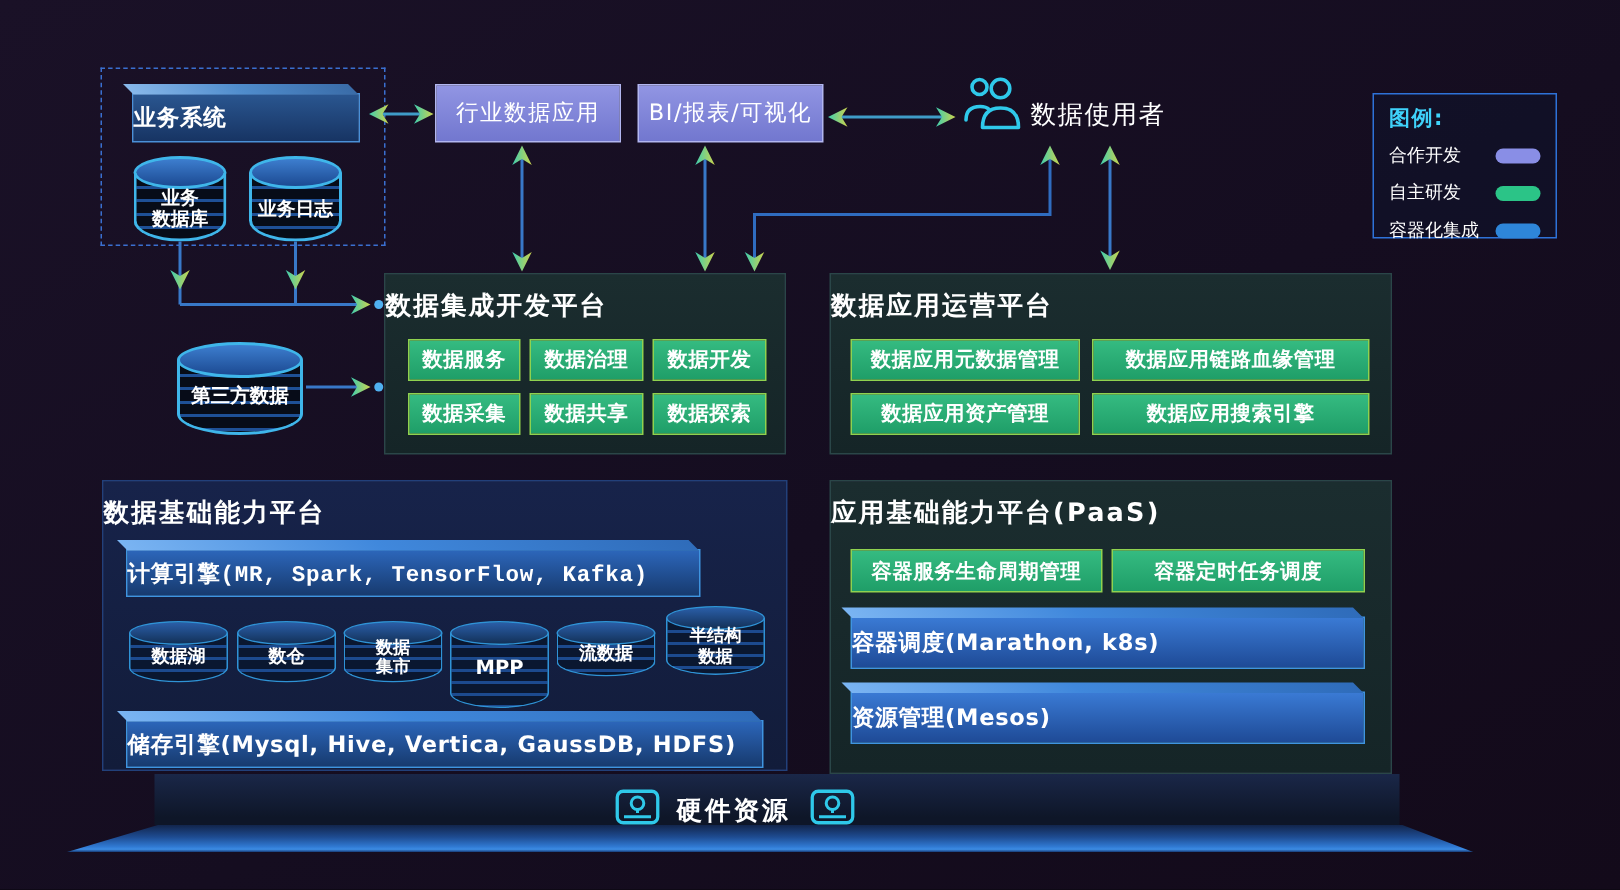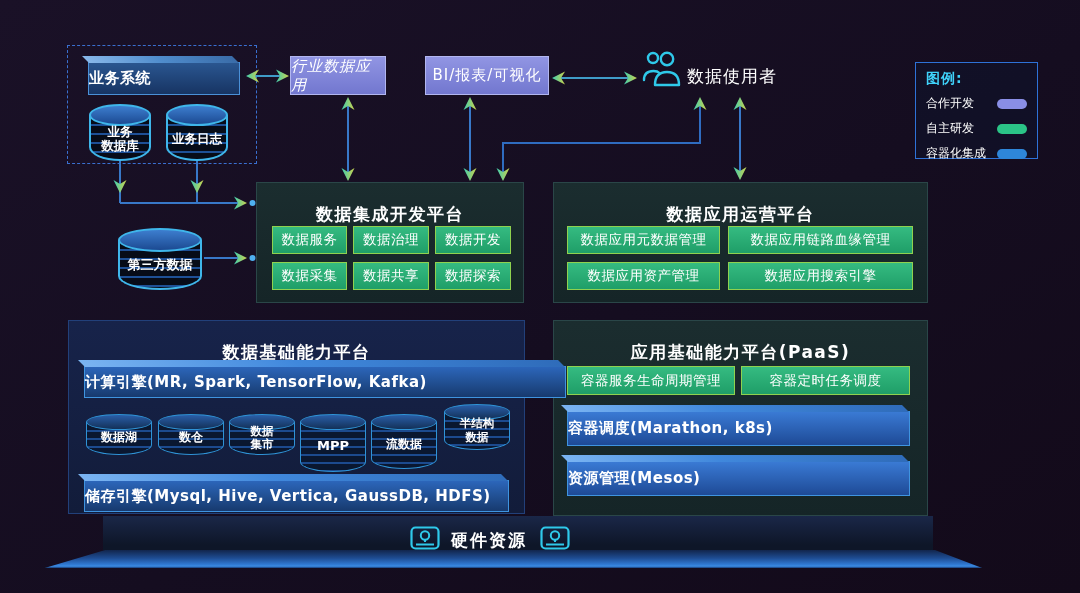--- a/index.html
+++ b/index.html
@@ -7,25 +7,25 @@
     position:relative;width:1080px;height:593px;overflow:hidden;
     background:linear-gradient(150deg,#1a1127 0%,#150d20 55%,#130a1a 100%);
     font-family:"DejaVu Sans","Liberation Sans",sans-serif;color:#fff;
   }
   .pre{white-space:pre-line;}
 
   
   .panel{position:absolute;box-sizing:border-box;z-index:2;}
   .panel-teal{background:linear-gradient(180deg,#1b2d2f,#152527);border:1px solid #2a4648;}
   .panel-navy{background:linear-gradient(180deg,#17234a,#121c3a);border:1px solid #22407a;}
-  .ptitle{margin-top:20px;text-align:center;font-size:17px;font-weight:bold;letter-spacing:1.5px;color:#fff;}
+  .ptitle{margin-top:9px;text-align:left;font-size:17px;font-weight:bold;letter-spacing:1.5px;color:#fff;}
 
   
   .gbtn{display:flex;align-items:center;justify-content:center;box-sizing:border-box;
-    font-size:13.5px;font-weight:normal;color:#fff;letter-spacing:0.5px;
+    font-size:13.5px;font-weight:bold;color:#fff;letter-spacing:0.5px;
     background:linear-gradient(180deg,#35bb81,#1f9e68);border:1px solid #8fd24f;}
   .pbtn{position:absolute;display:flex;align-items:center;justify-content:center;box-sizing:border-box;
     font-size:15px;color:#fff;letter-spacing:1px;z-index:2;
     background:linear-gradient(180deg,#9195e3,#7277cf);border:1px solid #b2b6f0;}
   .grid{position:absolute;display:grid;z-index:3;}
 
   
   .bar3d{position:absolute;display:flex;align-items:center;justify-content:flex-start;box-sizing:border-box;
     font-size:15px;font-weight:bold;color:#fff;letter-spacing:0.5px;z-index:3;
     background:linear-gradient(180deg,#2c66ba,#173a6e);border:1px solid #3f94e0;}
@@ -94,21 +94,21 @@
     <div class="top"></div>
     <div class="body"></div>
     <div class="lbl">业务日志</div>
   </div>
   <div class="cyl cylA" style="left:118px;top:228px;width:84px;height:62px;">
     <div class="top" style="height:24px;"></div>
     <div class="body" style="top:12px;"></div>
     <div class="lbl" style="font-size:13px;">第三方数据</div>
   </div>
 
-  <div class="pbtn" style="left:290px;top:56px;width:96px;height:39px;font-style:italic;">
+  <div class="pbtn" style="left:290px;top:56px;width:124px;height:39px;">
     <span>行业数据应用</span>
   </div>
   <div class="pbtn" style="left:425px;top:56px;width:124px;height:39px;">
     <span>BI/报表/可视化</span>
   </div>
 
   <div class="icon-wrap" style="left:641px;top:49px;">
     <svg width="40" height="42" viewBox="0 0 40 42">
       <circle cx="12" cy="9" r="5" fill="none" stroke="#2fc9ea" stroke-width="2.4"></circle>
       <circle cx="26" cy="10" r="6.2" fill="none" stroke="#2fc9ea" stroke-width="2.4"></circle>
@@ -152,21 +152,21 @@
   <div class="grid" style="left:567px;top:226px;grid-template-columns:153px 185px;grid-auto-rows:28px;gap:8px;">
     <div class="gbtn">数据应用元数据管理</div>
     <div class="gbtn">数据应用链路血缘管理</div>
     <div class="gbtn">数据应用资产管理</div>
     <div class="gbtn">数据应用搜索引擎</div>
   </div>
 
   <div class="panel panel-navy" style="left:68px;top:320px;width:457px;height:194px;">
     <div class="ptitle">数据基础能力平台</div>
   </div>
-  <div class="bar3d" style="left:84px;top:366px;width:482px;height:32px;">
+  <div class="bar3d" style="left:84px;top:366px;width:383px;height:32px;font-family:Liberation Mono, monospace;">
     <span>计算引擎(MR, Spark, TensorFlow, Kafka)</span>
   </div>
   <div class="cyl cylB" style="left:86px;top:414px;width:66px;height:41px;">
     <div class="top"></div>
       <div class="body"></div>
     <div class="lbl pre">数据湖</div>
   </div>
   <div class="cyl cylB" style="left:158px;top:414px;width:66px;height:41px;">
     <div class="top"></div>
       <div class="body"></div>
@@ -176,21 +176,21 @@
     <div class="top"></div>
       <div class="body"></div>
     <div class="lbl pre" style="font-size:11.5px;">数据
 集市</div>
   </div>
   <div class="cyl cylB" style="left:300px;top:414px;width:66px;height:58px;">
     <div class="top"></div>
       <div class="body"></div>
     <div class="lbl pre" style="font-size:13px;">MPP</div>
   </div>
-  <div class="cyl cylB" style="left:371px;top:414px;width:66px;height:55px;">
+  <div class="cyl cylB" style="left:371px;top:414px;width:66px;height:37px;">
     <div class="top"></div>
       <div class="body"></div>
     <div class="lbl pre">流数据</div>
   </div>
   <div class="cyl cylB" style="left:444px;top:404px;width:66px;height:46px;">
     <div class="top"></div>
       <div class="body"></div>
     <div class="lbl pre" style="font-size:11.5px;">半结构
 数据</div>
   </div>

